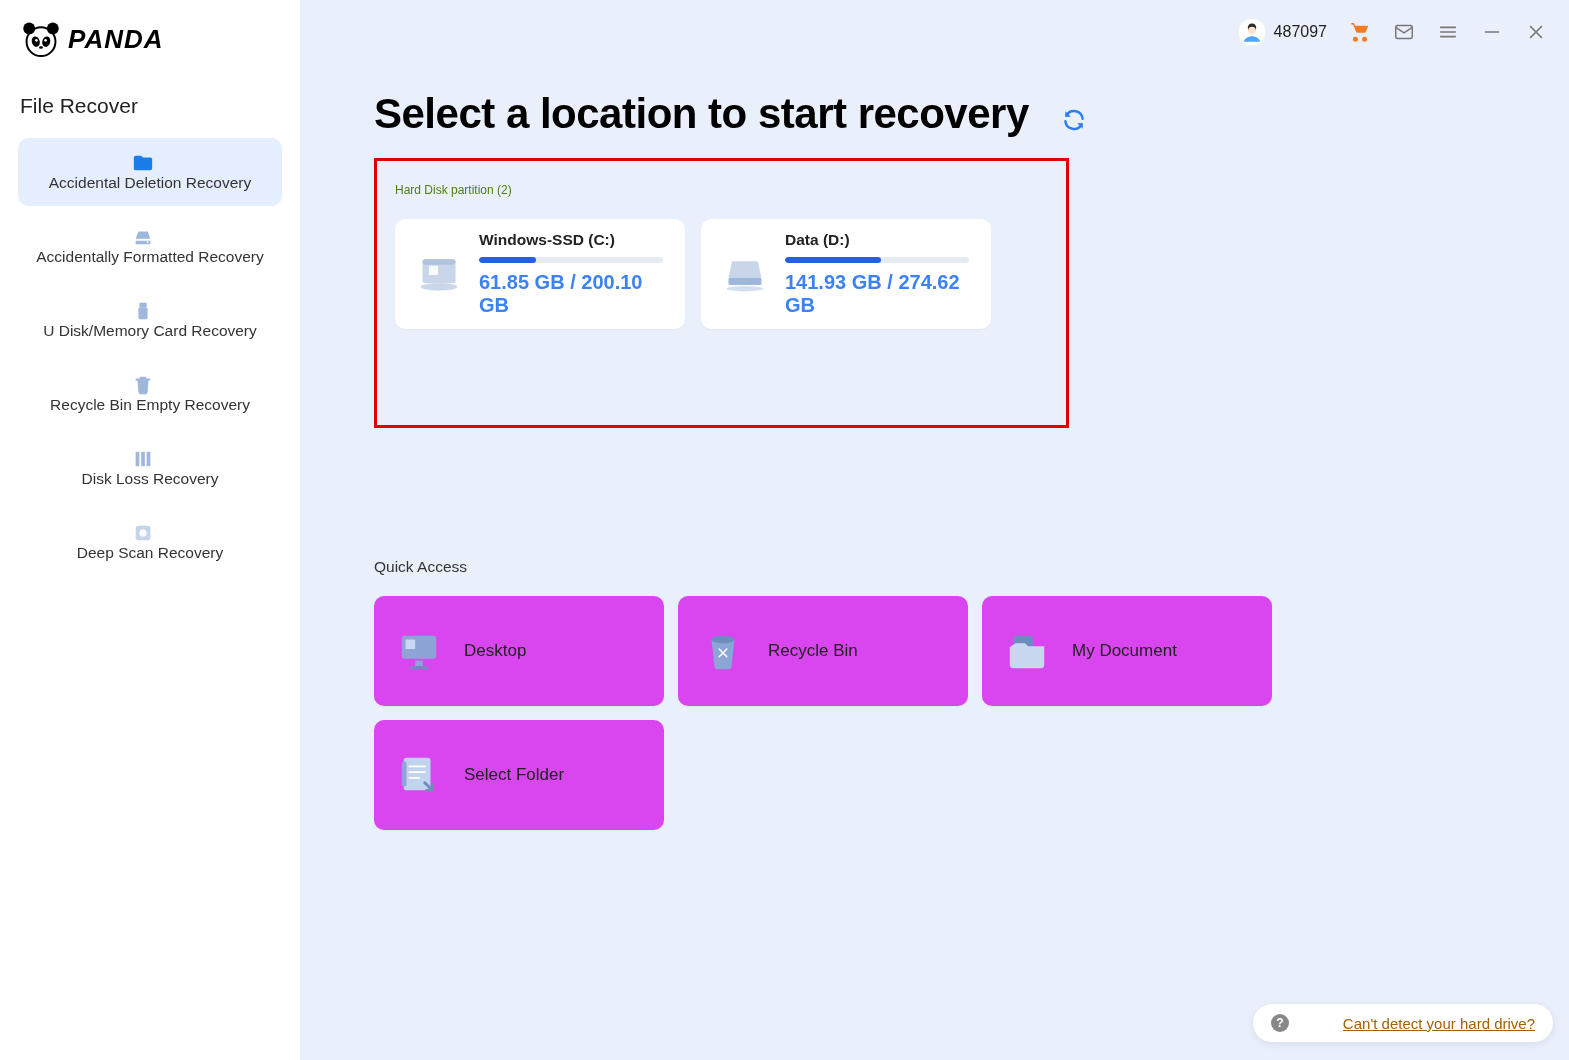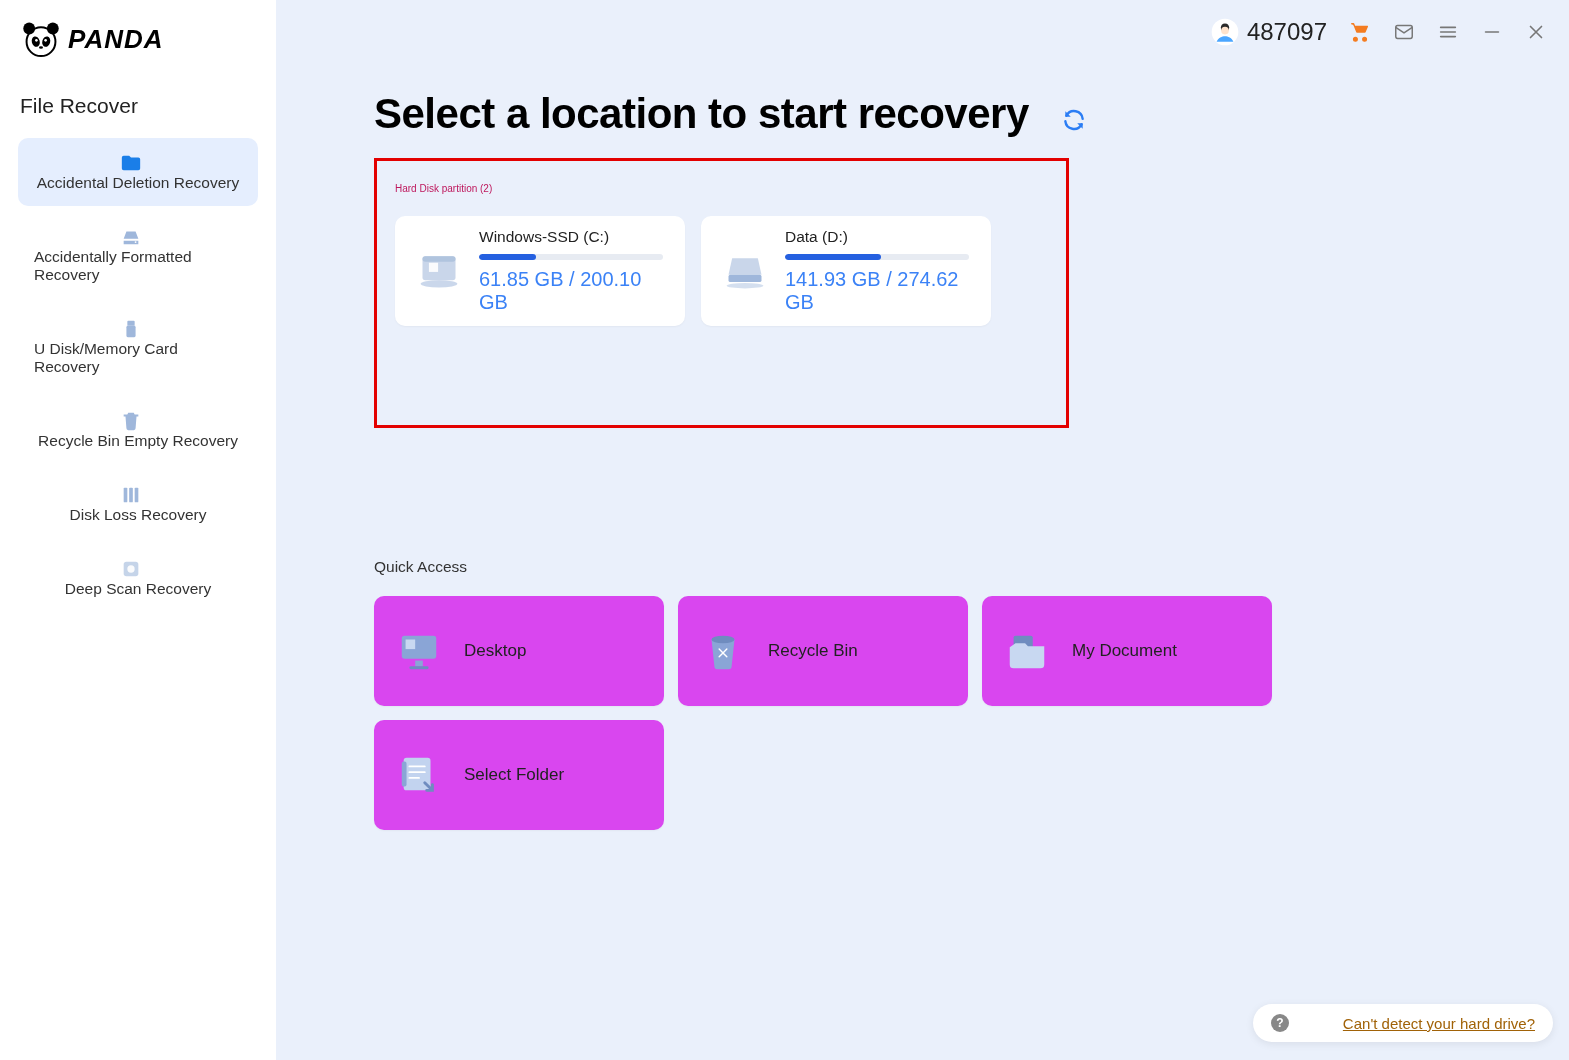--- a/index.html
+++ b/index.html
@@ -12,21 +12,21 @@
       width: 1569px;
       height: 1060px;
       background: #eaf0fb;
       overflow: hidden;
       position: relative;
     }
     .sidebar {
       position: absolute;
       left: 0;
       top: 0;
-      width: 276px;
+      width: 300px;
       height: 100%;
       background: #ffffff;
       padding: 18px 0;
     }
     .logo {
       display: flex;
       align-items: center;
       padding: 0 20px 30px 20px;
     }
     .logo svg.panda {
@@ -89,21 +89,21 @@
       top: 18px;
       right: 22px;
       display: flex;
       align-items: center;
       gap: 22px;
     }
     .topbar .user {
       display: flex;
       align-items: center;
       gap: 8px;
-      font-size: 24px;
+      font-size: 16px;
       color: #222;
     }
     .topbar .user svg {
       width: 28px;
       height: 28px;
     }
     .topbar .tbicon {
       width: 22px;
       height: 22px;
       display: flex;
@@ -133,22 +133,22 @@
       top: 6px;
     }
     .redbox {
       border: 3px solid #e30000;
       margin-top: 20px;
       padding: 22px 18px 50px 18px;
       width: 695px;
       height: 270px;
     }
     .section-label {
-      font-size: 10px;
-      color: #be185d;
+      font-size: 12px;
+      color: #4d7c0f;
     }
     .partitions {
       display: flex;
       gap: 16px;
       margin-top: 22px;
     }
     .part-card {
       background: #fff;
       border-radius: 10px;
       width: 290px;
@@ -160,20 +160,21 @@
       box-shadow: 0 1px 2px rgba(0,0,0,0.04);
     }
     .drive-icon {
       width: 44px;
       height: 44px;
       flex-shrink: 0;
       margin-right: 18px;
     }
     .part-info {
       flex: 1;
+      font-weight: bold;
     }
     .part-name {
       font-size: 15.5px;
       color: #222;
       margin-bottom: 8px;
     }
     .progress {
       width: 100%;
       height: 6px;
       background: #e7ebf2;

